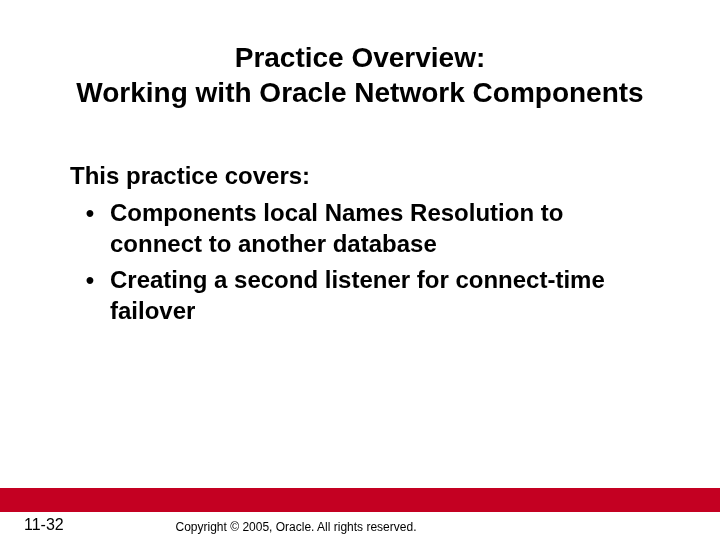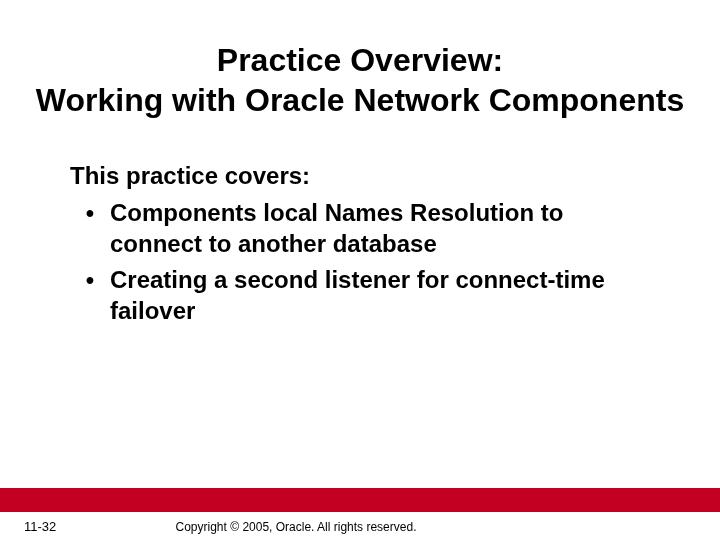--- a/index.html
+++ b/index.html
@@ -17,21 +17,21 @@
     width: 720px;
     height: 540px;
     box-sizing: border-box;
   }
   .title {
     position: absolute;
     top: 40px;
     left: 0;
     width: 720px;
     text-align: center;
-    font-size: 32px;
+    font-size: 28px;
     font-weight: bold;
     line-height: 1.25;
   }
   .body {
     position: absolute;
     top: 160px;
     left: 70px;
     right: 60px;
     font-size: 24px;
     font-weight: bold;
@@ -64,21 +64,21 @@
     left: 0;
     bottom: 28px;
     width: 720px;
     height: 24px;
     background: #c40022;
   }
   .footer-page {
     position: absolute;
     left: 24px;
     bottom: 6px;
-    font-size: 13px;
+    font-size: 16px;
     color: #000;
   }
   .footer-copy {
     position: absolute;
     bottom: 6px;
     left: 0;
     width: 592px;
     text-align: center;
     font-size: 12px;
     color: #000;

